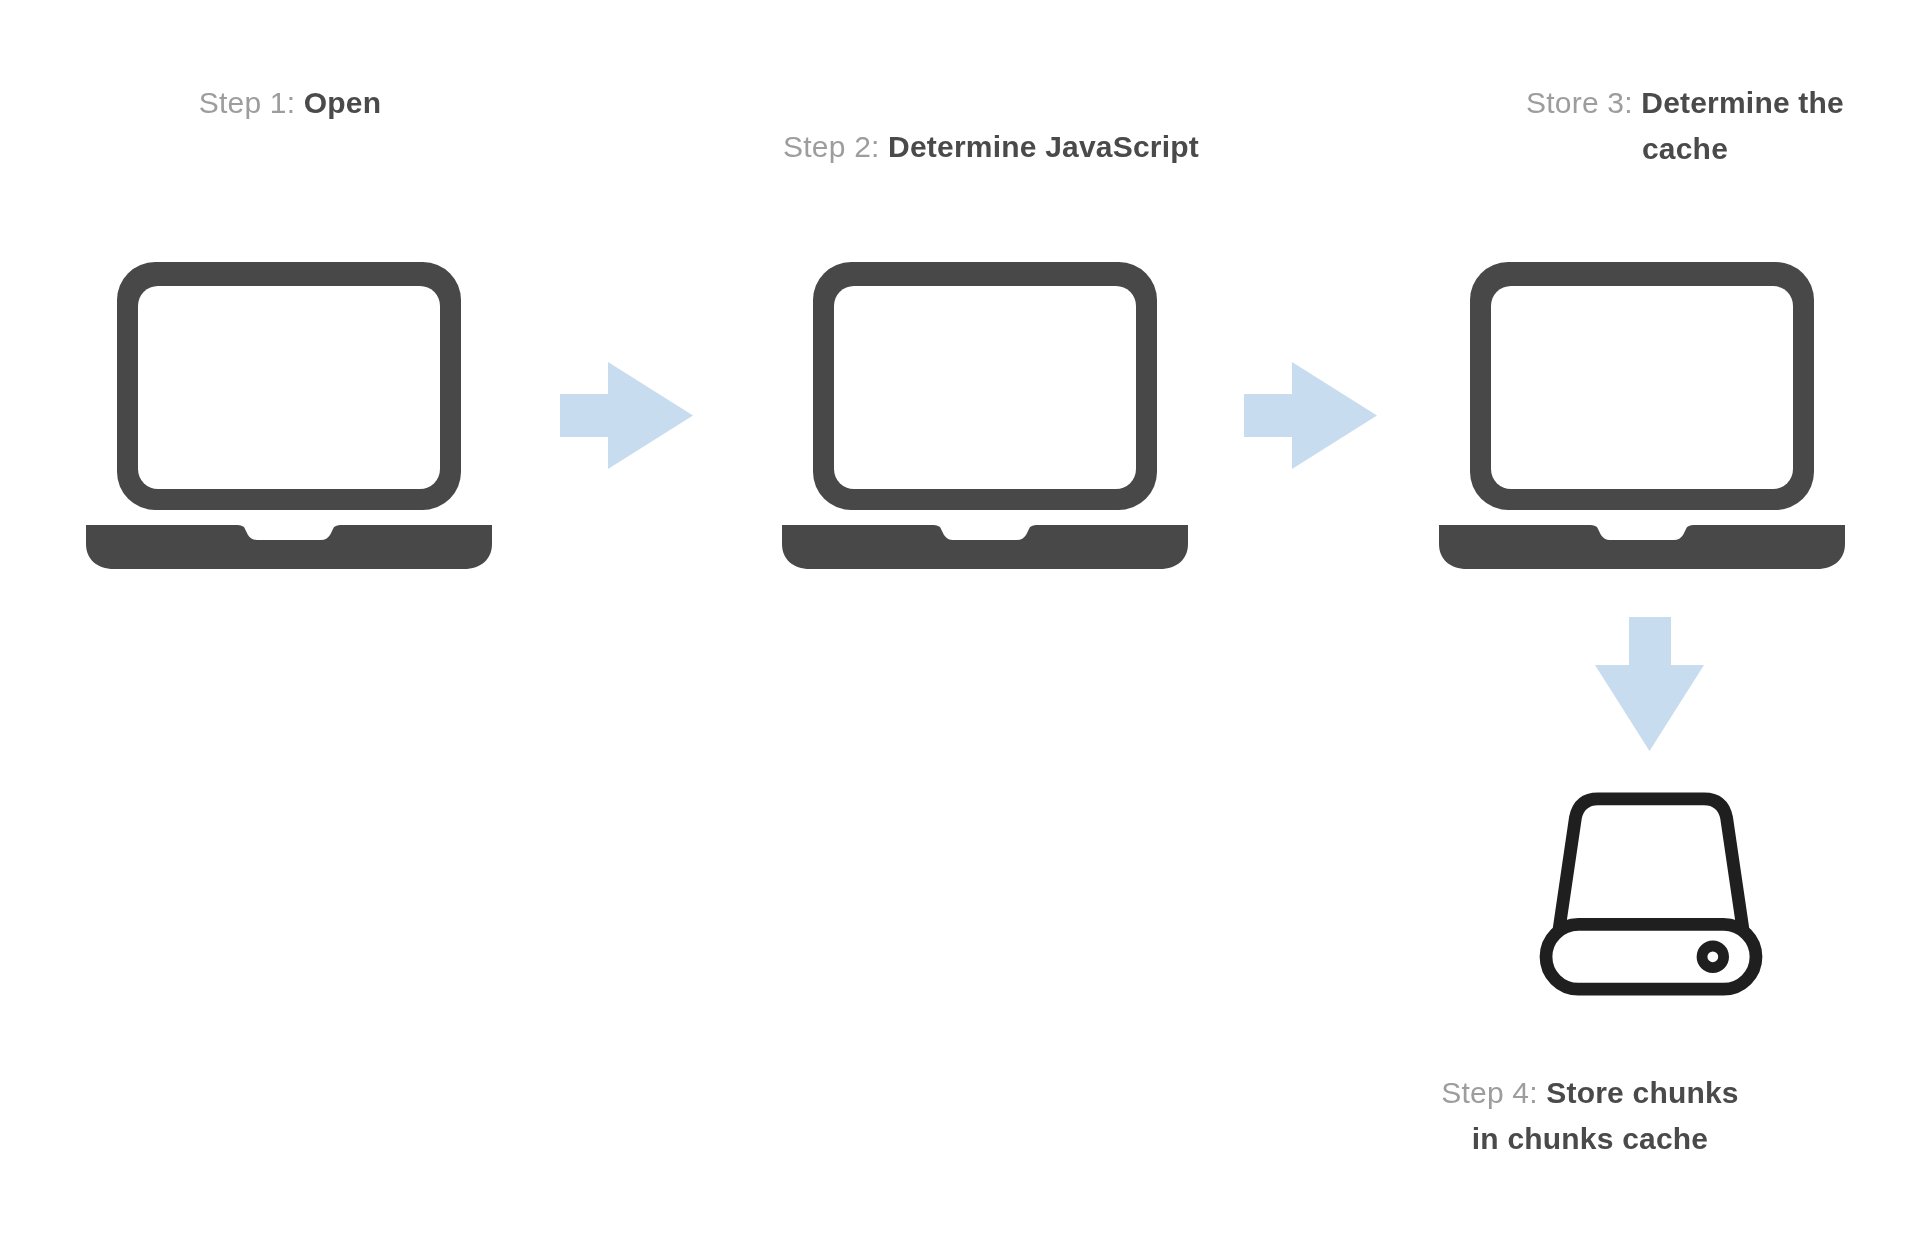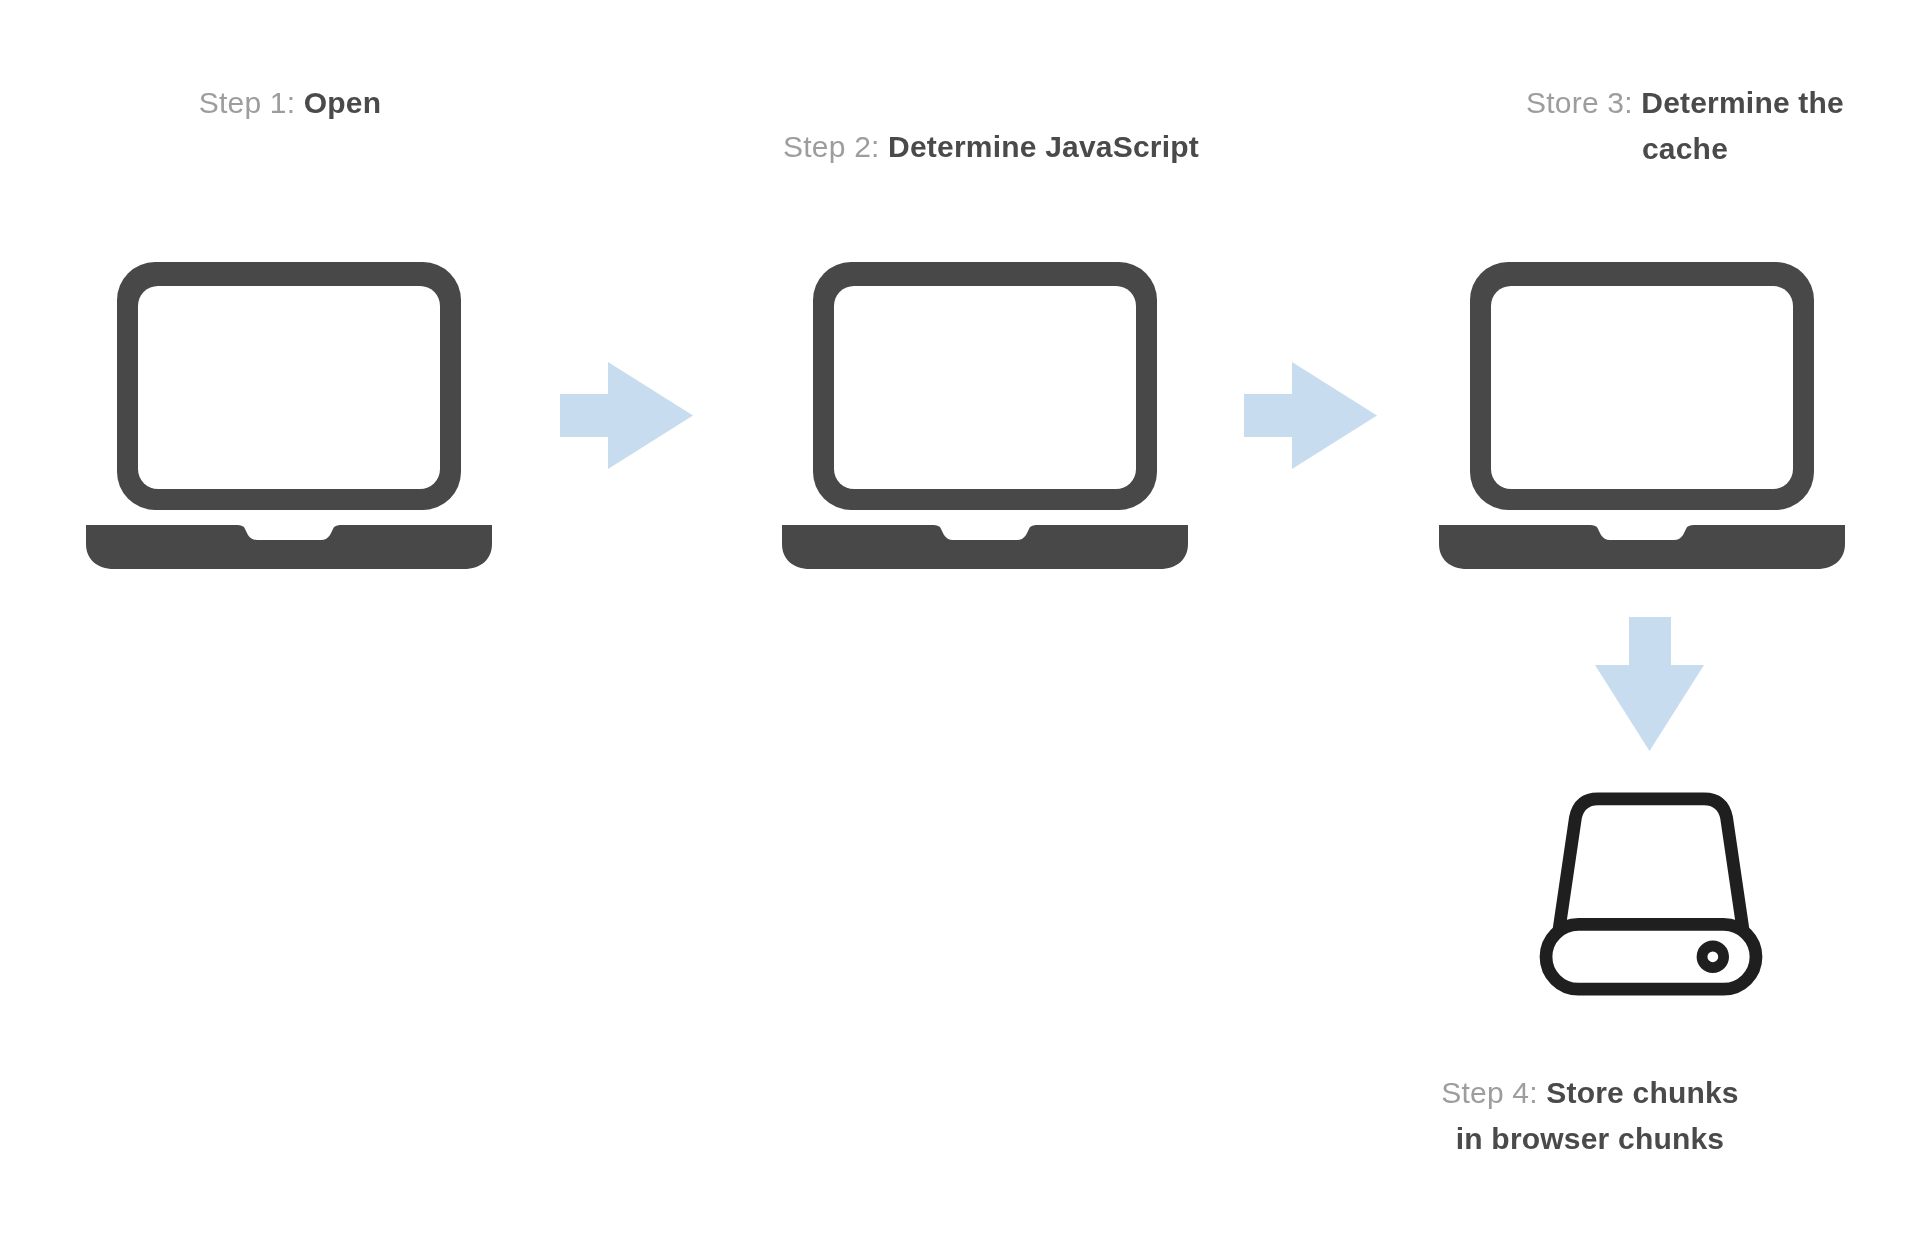--- a/index.html
+++ b/index.html
@@ -88,16 +88,16 @@
   </svg>
 
   <svg class="abs" style="left:1538px;top:790px;" width="226" height="208" viewBox="0 0 230 212" aria-hidden="true">
     <path class="hdd-stroke" d="M21,144 L38,28 Q42,9 61,9 H169 Q188,9 192,28 L209,144"></path>
     <rect class="hdd-stroke hdd-bar" x="8" y="137" width="214" height="66" rx="33"></rect>
     <circle class="hdd-stroke" cx="178" cy="170" r="11" style="stroke-width:11;"></circle>
   </svg>
 
   <div class="abs step-label" style="left:1350px;top:1070px;width:480px;">
     <div><span class="prefix">Step 4:</span> <span class="bold">Store chunks</span></div>
-    <div><span class="bold">in browser chunks</span></div>
+    <div><span class="bold">in chunks cache</span></div>
   </div>
 
 </div>
 
 </body></html>

